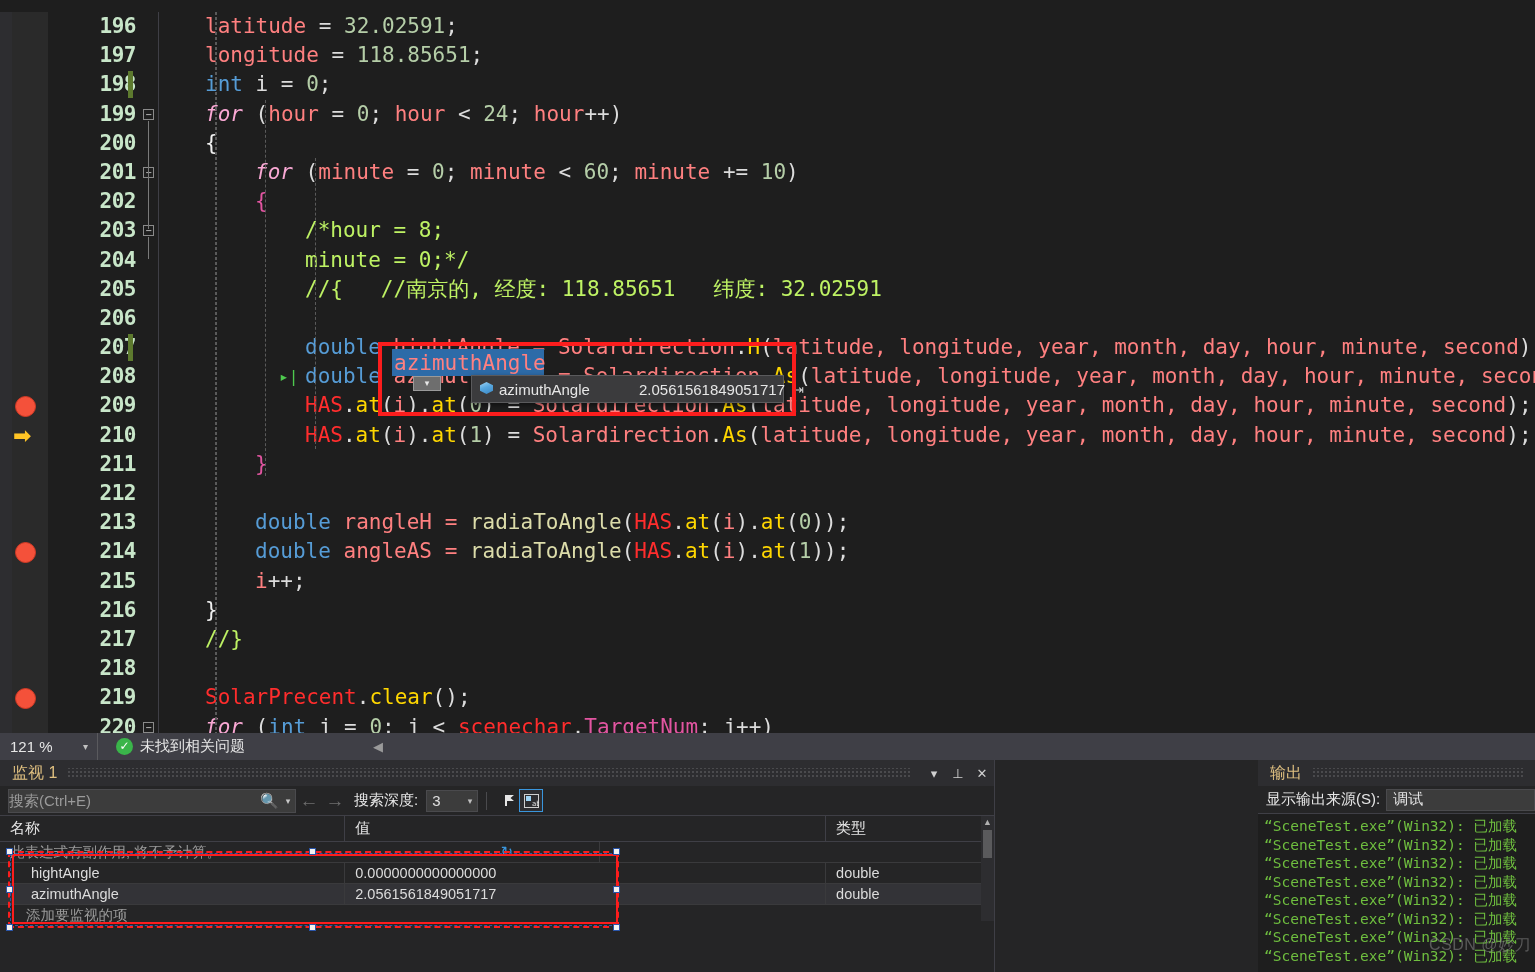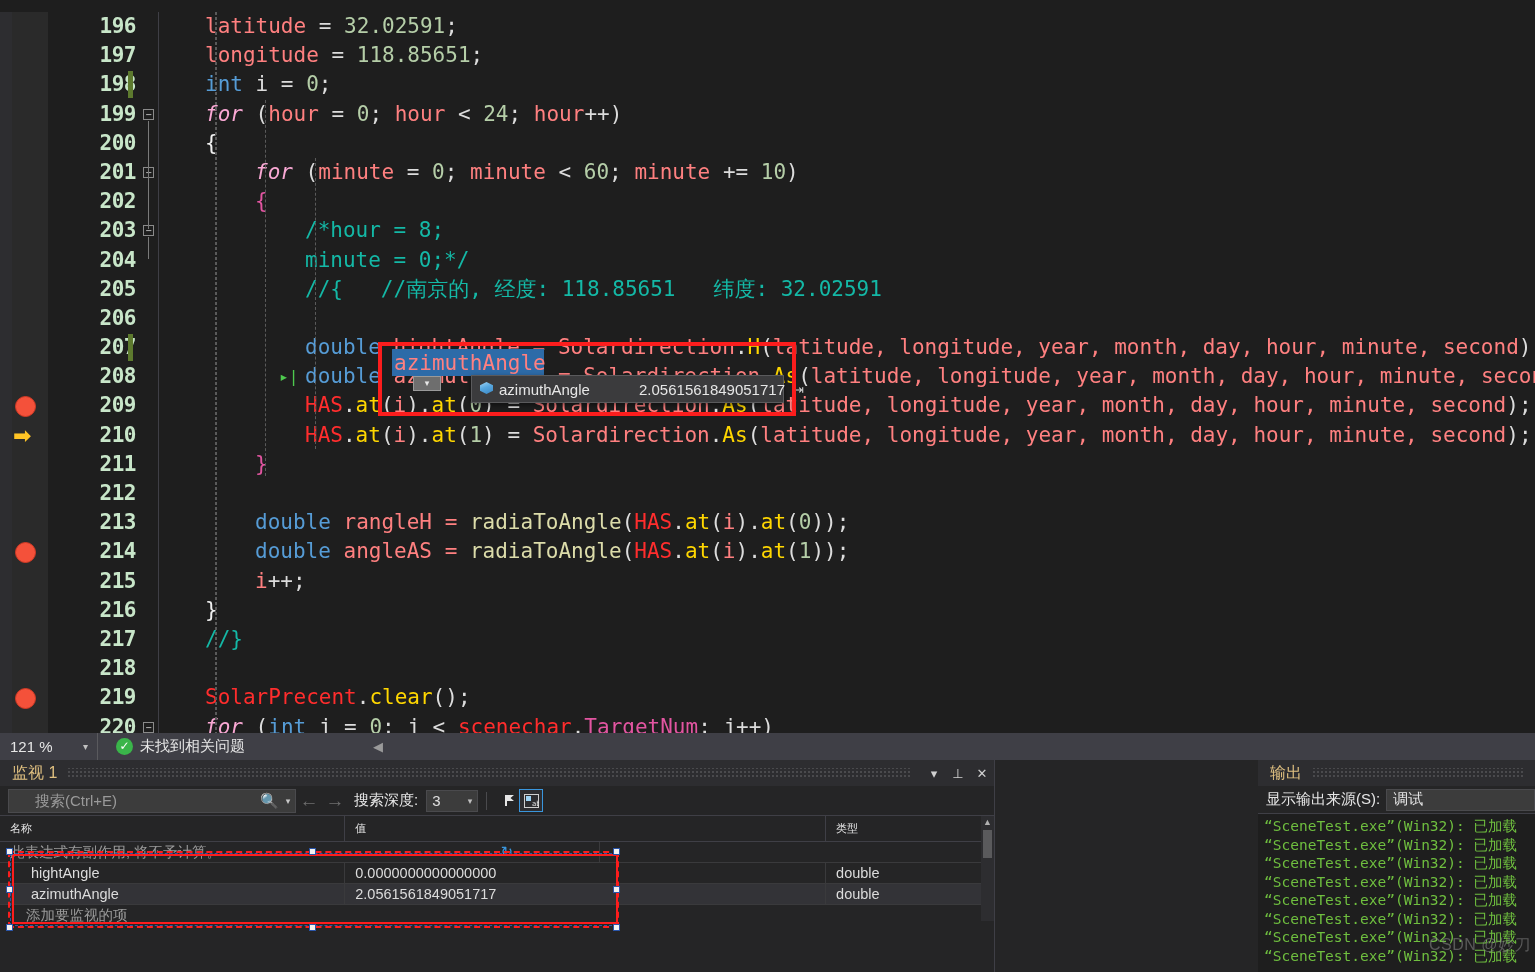--- a/index.html
+++ b/index.html
@@ -36,21 +36,21 @@
     letter-spacing: -0.5px;
   }
   .ln .src {
     position: absolute; left: 205px; top: 0; color: #ff8080;
     font-family: "DejaVu Sans Mono", "Liberation Mono", monospace;
   }
   
   .t-key   { color: #569cd6; }
   .t-ctl   { color: #f9a8d4; font-style: italic; }
   .t-num   { color: #b5cea8; }
-  .t-cmt   { color: #14b8a6; }
+  .t-cmt   { color: #bef264; }
   .t-id    { color: #ff8080; }
   .t-fn    { color: #dcdcaa; }
   .t-cls   { color: #ff2d2d; }
   .t-plain { color: #dcdcdc; }
   .t-mem   { color: #ffd700; }
   .t-pink  { color: #e255a1; }
   .t-white { color: #f0f0f0; }
 
   
   .bp {
@@ -152,21 +152,21 @@
   .watch-toolbar {
     height: 30px; background:#252526; display:flex; align-items:center;
     border-bottom: 1px solid #3f3f46;
   }
   .search-wrap {
     position:relative; width: 288px; height: 24px; margin-left: 8px;
     background:#3c3c3c; border:1px solid #4a4a4d; display:flex; align-items:center;
   }
   .search-wrap input {
     flex:1; background:transparent; border:0; outline:0; color:#c8c8c8;
-    font-size: 15px; padding-left: 6px; font-family:"Liberation Sans",sans-serif;margin-left:20px;
+    font-size: 15px; font-family:"Liberation Sans",sans-serif;
   }
   .search-wrap input::placeholder { color:#9a9a9a; }
   .srch-ico { width:22px; color:#e8e8e8; font-size:15px; text-align:center; }
   .srch-caret { width:14px; color:#c8c8c8; font-size:9px; text-align:center; }
   .nav-arrow { width:26px; color:#6f6f6f; font-size:19px; text-align:center; }
   .tb-label { color:#e6e6e6; font-size:15px; margin-left: 6px; }
   .depth-box {
     width:52px; height:22px; background:#3c3c3c; border:1px solid #4a4a4d;
     margin-left:8px; display:flex; align-items:center; color:#e0e0e0; font-size:15px;
     padding-left:5px;
@@ -176,21 +176,21 @@
   .tb-icon {
     width: 24px; height: 23px; display:flex; align-items:center; justify-content:center;
     color:#e6e6e6; font-size:14px;
   }
   .tb-icon.active { border:1px solid #3a96dd; background:#2d2d30;justify-content:center; }
 
   
   .grid { position:relative; }
   .grid-head {
     display:flex; height:26px; background:#252526;
-    border-bottom:1px solid #3f3f46; color:#e6e6e6; font-size:11px;
+    border-bottom:1px solid #3f3f46; color:#e6e6e6; font-size:15px;
   }
   .grid-head .c { padding-left:10px; display:flex; align-items:center; border-right:1px solid #3f3f46; }
   .c-name { width: 430px; }
   .c-val  { width: 600px; }
   .c-type { width: 208px; border-right:0 !important; }
   .grow {
     display:flex; height:21px; font-size:14.5px; color:#dcdcdc;
     border-bottom:1px solid #3a3a3c;
   }
   .grow .c { padding-left:10px; display:flex; align-items:center; border-right:1px solid #3a3a3c; overflow:hidden; white-space:nowrap; }

